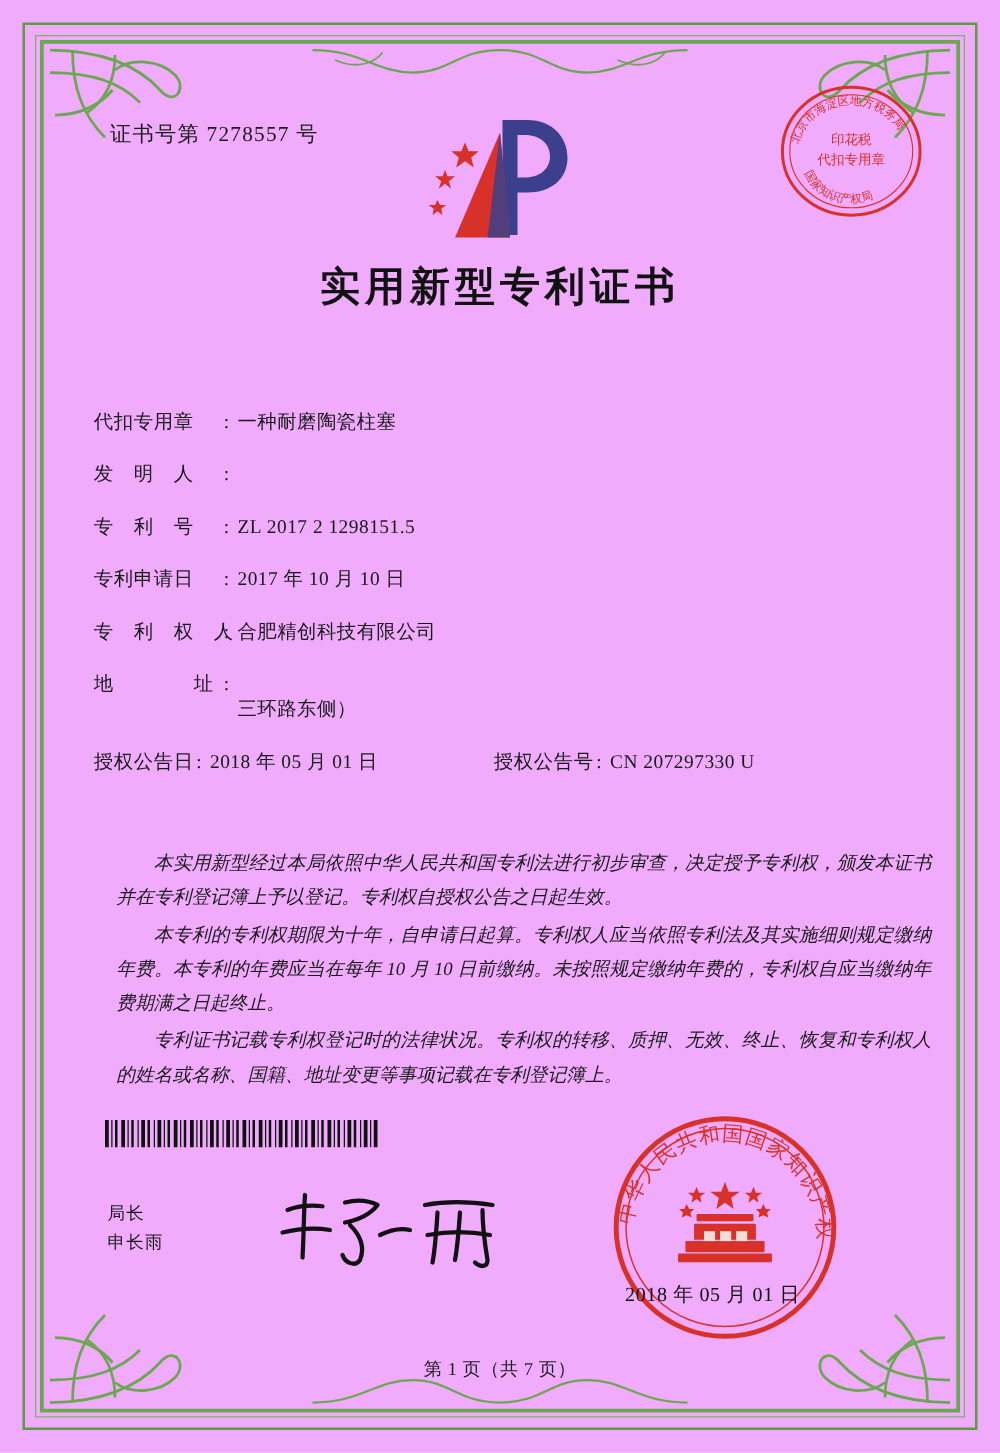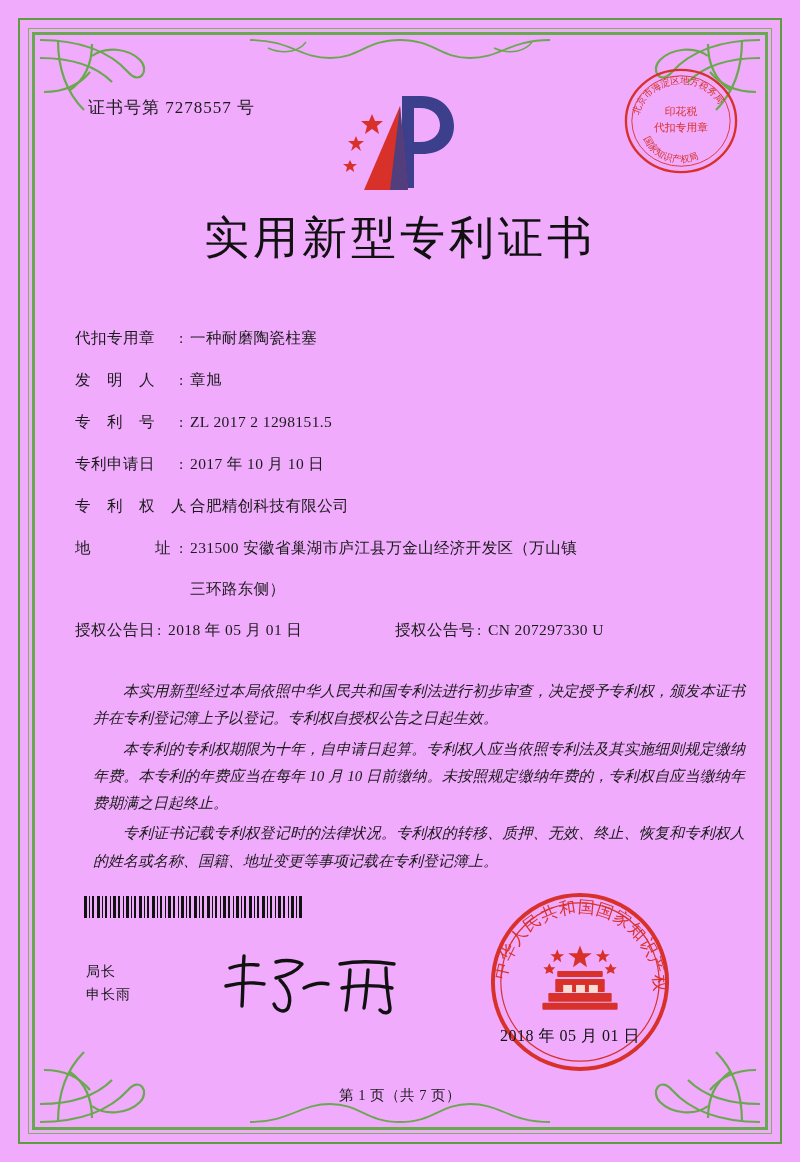--- a/index.html
+++ b/index.html
@@ -85,22 +85,22 @@
     width: 118px;
     height: 118px;
   }
 
   .main-title {
     position: absolute;
     left: 0;
     right: 0;
     top: 208px;
     text-align: center;
-    font-size: 45px;
-    font-weight: normal;
+    font-size: 32px;
+    font-weight: bold;
     letter-spacing: 4px;
     color: #111;
     font-family: "Liberation Serif", "DejaVu Serif", serif;
   }
 
   
   .fields {
     position: absolute;
     left: 75px;
     top: 328px;
@@ -307,21 +307,20 @@
 
     <div class="field-row">
       <div class="field-label">代扣专用章</div>
       <div class="field-colon">:</div>
       <div class="field-value">一种耐磨陶瓷柱塞</div>
     </div>
 
     <div class="field-row">
       <div class="field-label">发　明　人</div>
       <div class="field-colon">:</div>
-      <div class="field-value">章旭</div>
     </div>
 
     <div class="field-row">
       <div class="field-label">专　利　号</div>
       <div class="field-colon">:</div>
       <div class="field-value">ZL 2017 2 1298151.5</div>
     </div>
 
     <div class="field-row">
       <div class="field-label">专利申请日</div>
@@ -332,21 +331,20 @@
     <div class="field-row">
       <div class="field-label">专　利　权　人</div>
       <div class="field-colon">:</div>
       <div class="field-value">合肥精创科技有限公司</div>
     </div>
 
     <div class="field-row">
       <div class="field-label">地　　　　址</div>
       <div class="field-colon">:</div>
       <div class="field-value">
-        <span>231500 安徽省巢湖市庐江县万金山经济开发区（万山镇</span>
         <span class="line2">三环路东侧）</span>
       </div>
     </div>
 
     <div class="pub-row">
       <div class="pub-left">
         <div class="field-label">授权公告日</div>
         <div class="field-colon">:</div>
         <div class="field-value">2018 年 05 月 01 日</div>
       </div>

